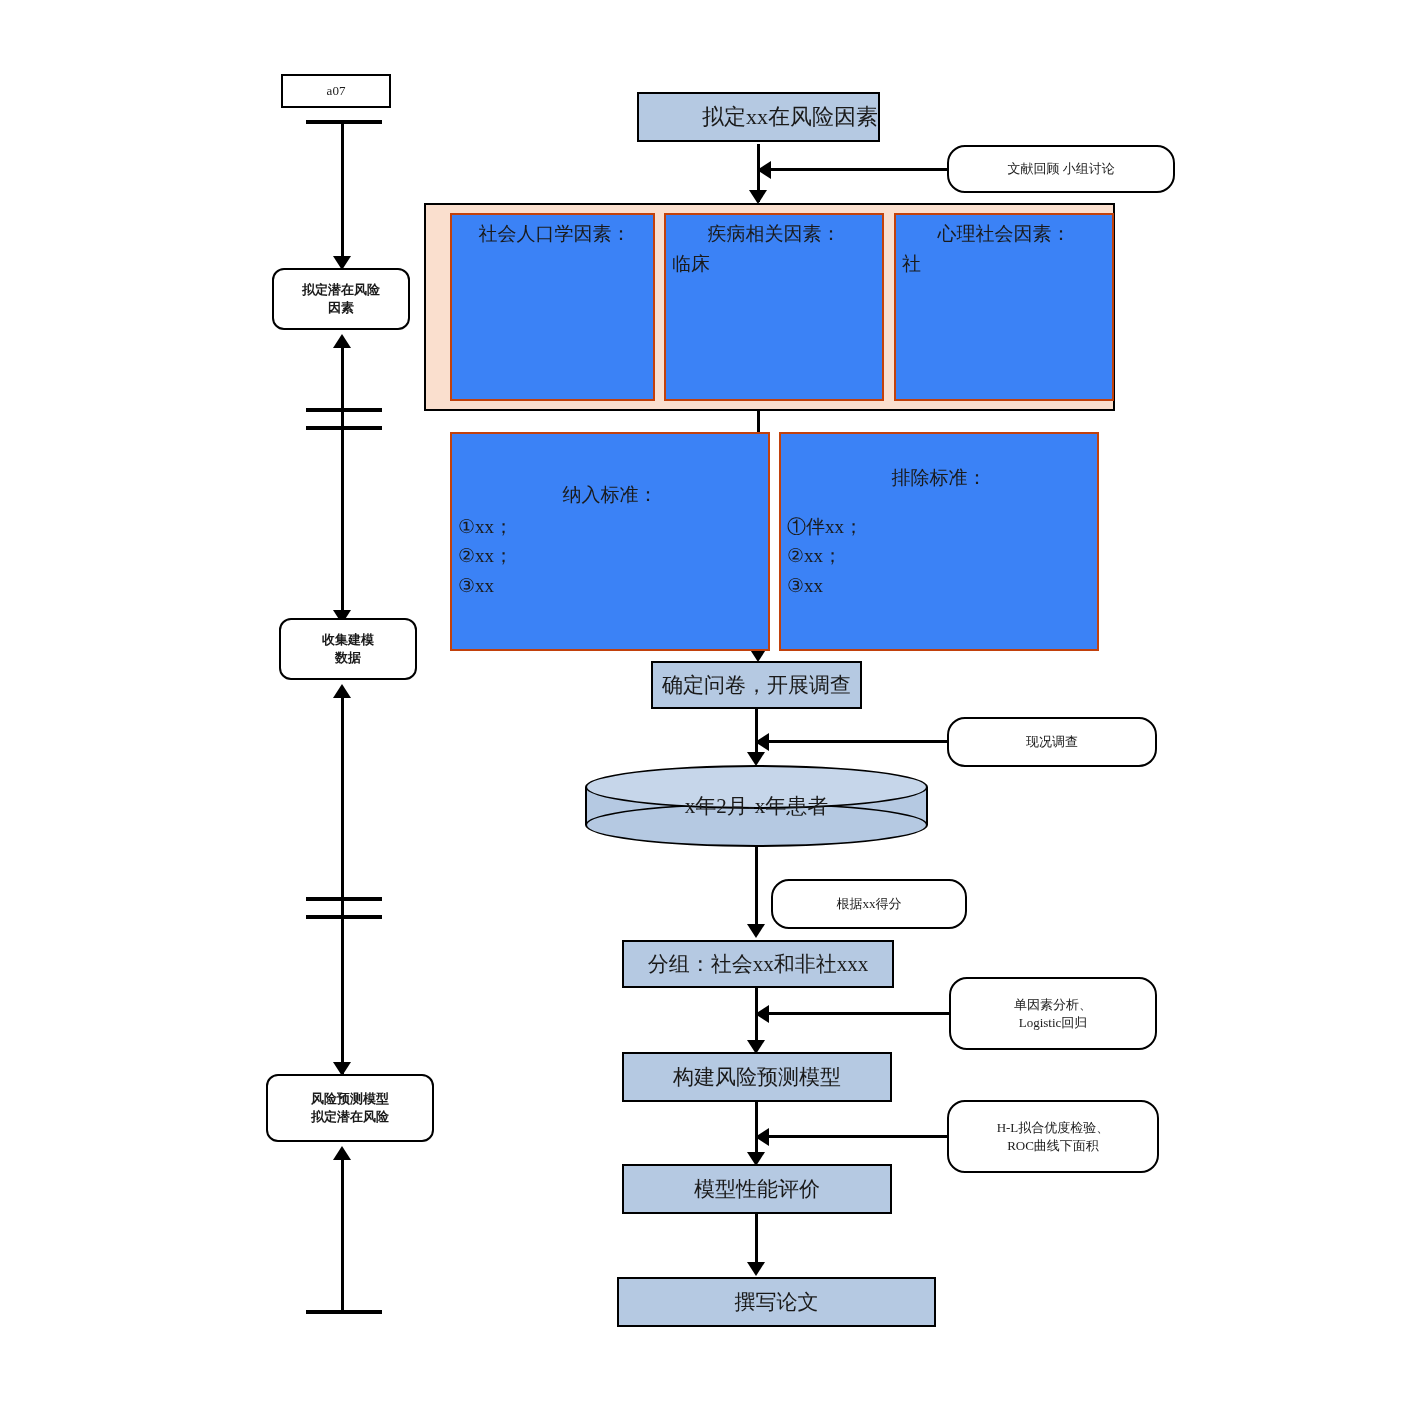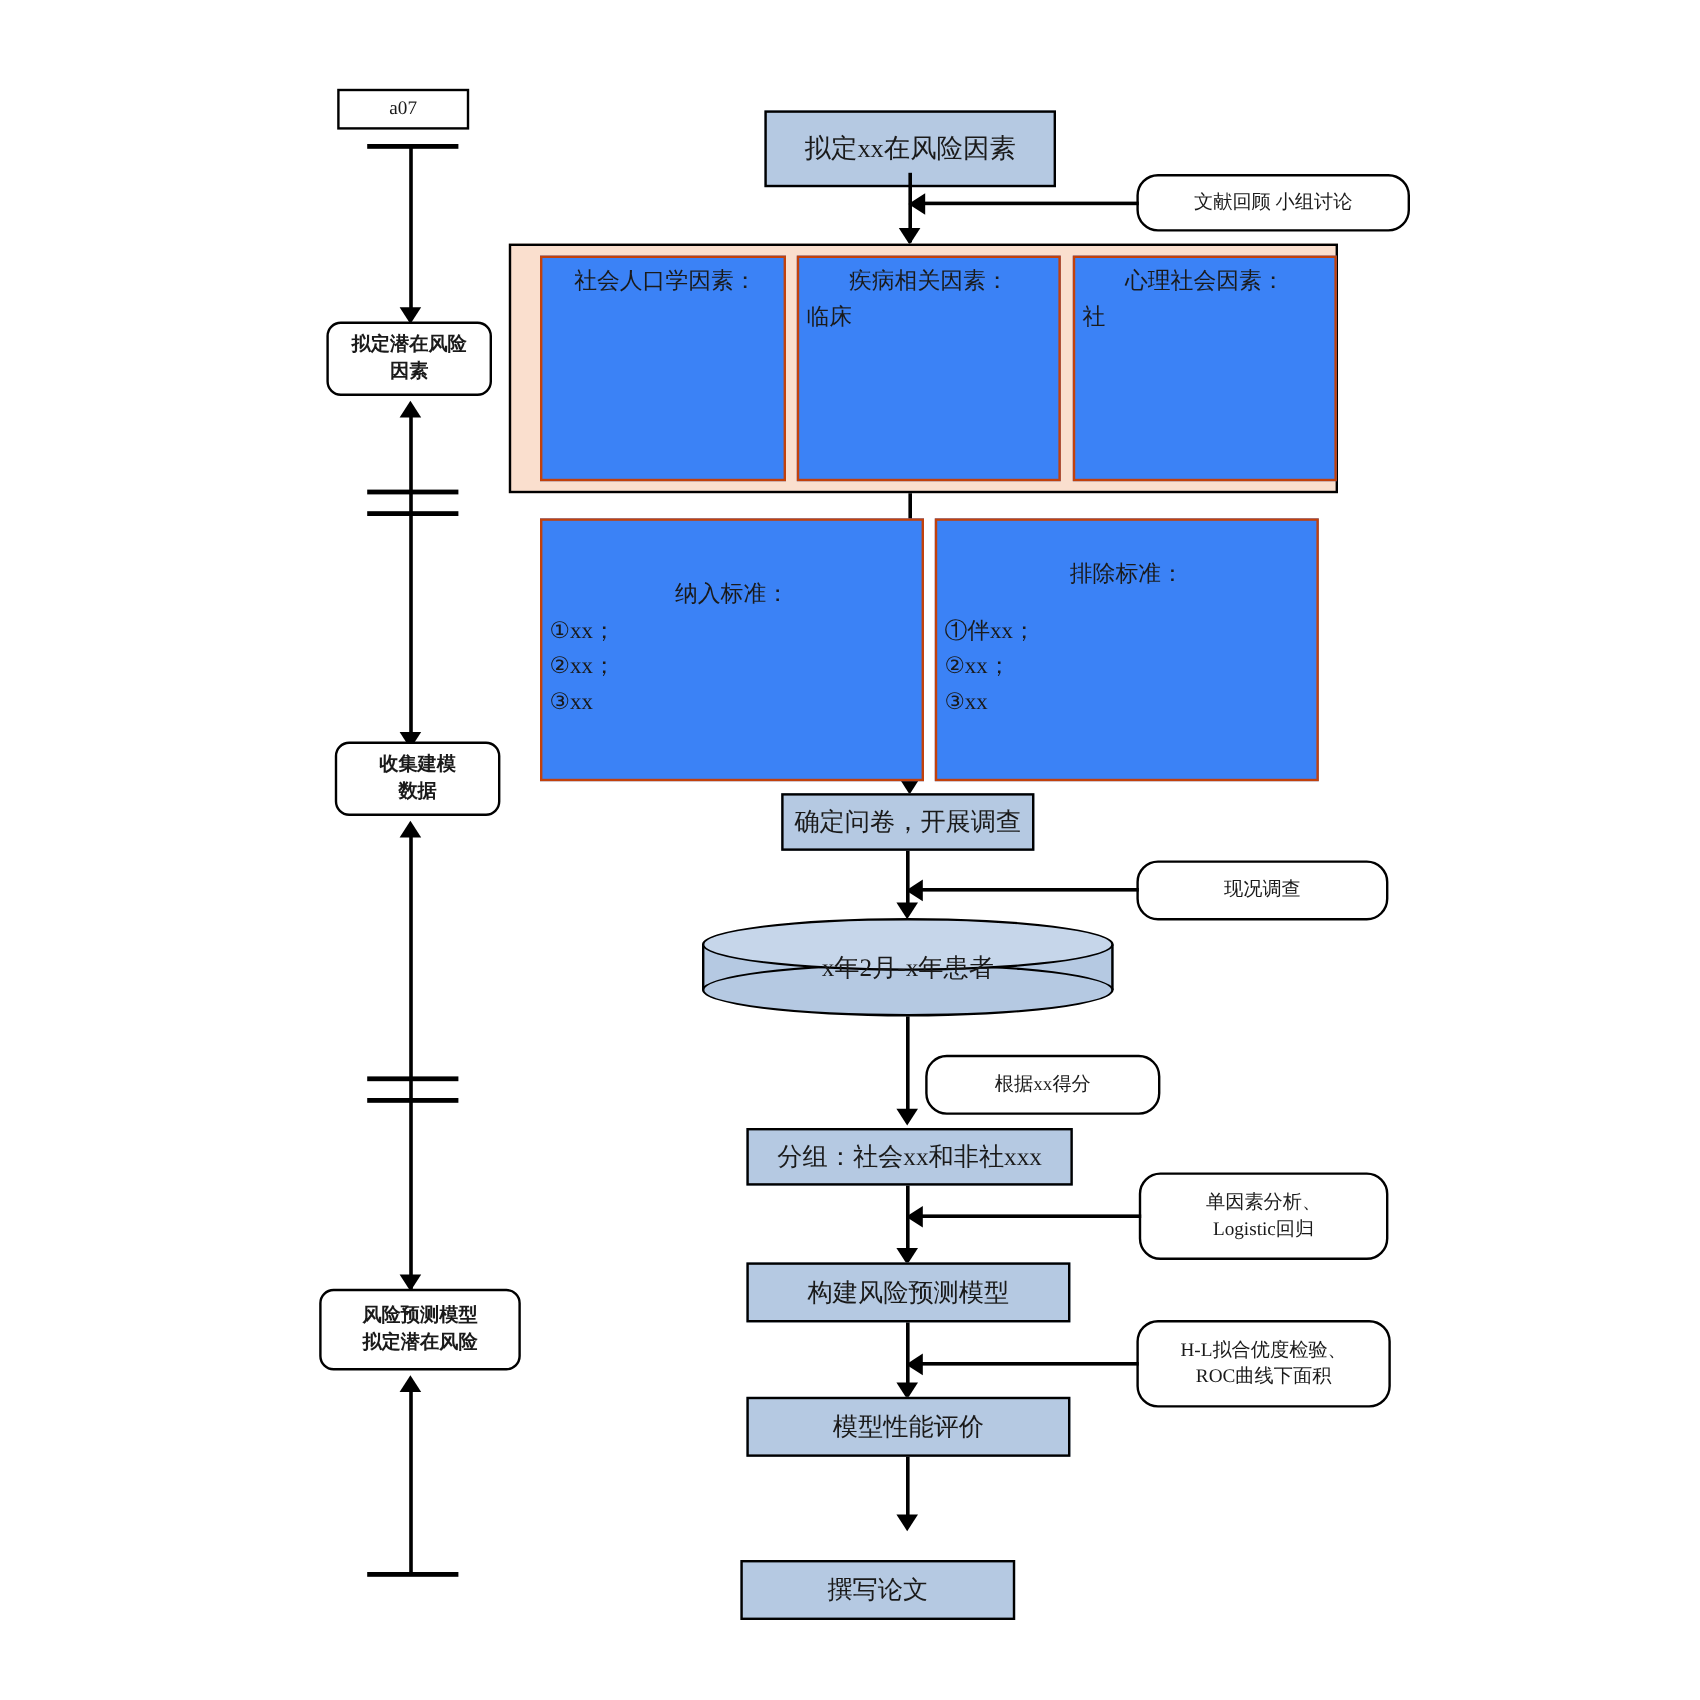--- a/index.html
+++ b/index.html
@@ -114,21 +114,21 @@
     background:#b5c9e2;
     border:2.5px solid #000;
     border-radius:50%/50%;
     box-sizing:border-box;
   }
   .cyl-label{
     position:absolute;left:0;right:0;top:0;bottom:0;
     display:flex;align-items:center;justify-content:center;
     font-size:21px;
   }
-  .t20{font-size:16px;}
+  .t20{font-size:13px;}
   .t21{font-size:21px;}
   .t22{font-size:22px;}
   .bold-label{font-weight:700;}
 </style>
 </head>
 <body>
 
 <div id="stage">
 
   <div class="node plain abs" style="left:281px;top:74px;width:110px;height:34px;">
@@ -168,21 +168,21 @@
 
   <div class="node rounded abs" style="left:266px;top:1074px;width:168px;height:68px;flex-direction:column;">
     <span class="t20 bold-label">风险预测模型</span>
     <span class="t20 bold-label">拟定潜在风险</span>
   </div>
 
   <div class="arrow-up" style="left:333px;top:1146px;"></div>
   <div class="vline" style="left:341px;top:1158px;height:155px;"></div>
   <div class="capline" style="left:306px;top:1310px;width:76px;"></div>
 
-  <div class="node blue abs" style="left:637px;top:92px;width:243px;height:64px;">
+  <div class="node blue abs" style="left:637px;top:92px;width:243px;height:50px;justify-content:flex-end;">
     <span class="t22">拟定xx在风险因素</span>
   </div>
 
   <div class="vline" style="left:757px;top:144px;height:58px;"></div>
   <div class="arrow-down" style="left:749px;top:190px;"></div>
 
   <div class="node rounded-lg abs" style="left:947px;top:145px;width:228px;height:48px;">
     <span class="t20">文献回顾 小组讨论</span>
   </div>
   <div class="hline" style="left:768px;top:168px;width:181px;"></div>
@@ -281,17 +281,17 @@
   <div class="hline" style="left:766px;top:1135px;width:183px;"></div>
   <div class="arrow-left" style="left:755px;top:1128px;"></div>
 
   <div class="node blue abs" style="left:622px;top:1164px;width:270px;height:50px;">
     <span class="t21">模型性能评价</span>
   </div>
 
   <div class="vline" style="left:755px;top:1214px;height:50px;"></div>
   <div class="arrow-down" style="left:747px;top:1262px;"></div>
 
-  <div class="node blue abs" style="left:617px;top:1277px;width:229px;height:50px;margin-top:23px;">
+  <div class="node blue abs" style="left:617px;top:1277px;width:319px;height:50px;">
     <span class="t21">撰写论文</span>
   </div>
 
 </div>
 
 </body></html>

